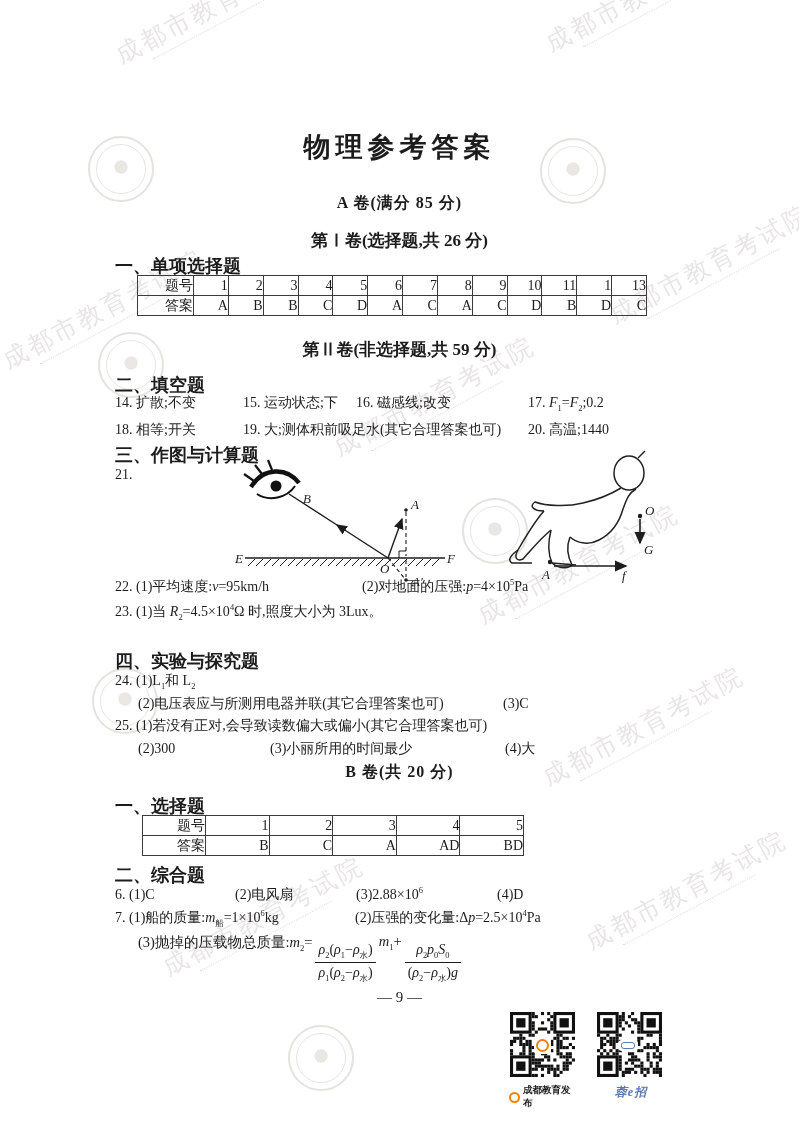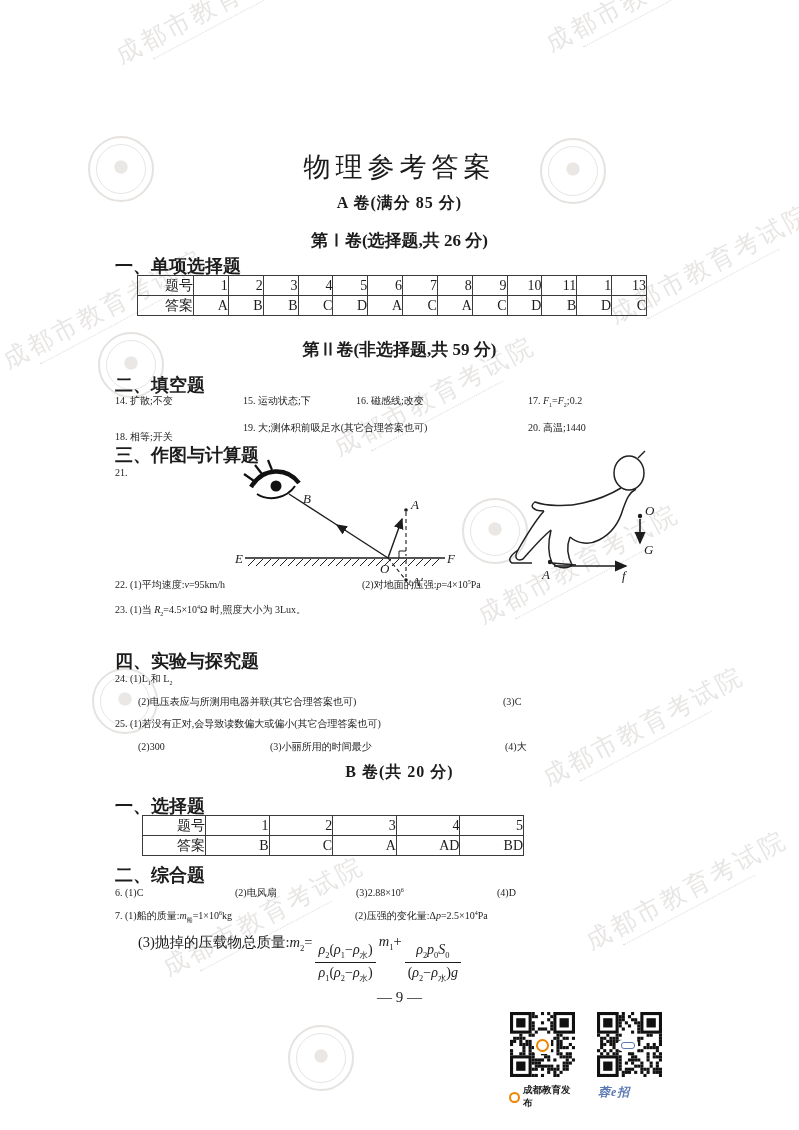--- a/index.html
+++ b/index.html
@@ -9,23 +9,23 @@
   .wm{position:absolute;transform:rotate(-28deg);transform-origin:left center;
       font-size:25px;letter-spacing:3px;color:rgba(150,140,132,0.22);white-space:nowrap;
       font-family:"Liberation Serif",serif;}
   .wm .sub{display:block;border-top:1px dotted rgba(150,140,132,0.30);margin-top:2px;width:150px;margin-left:30px;}
   .stamp{position:absolute;width:62px;height:62px;border:2px solid rgba(170,160,150,0.30);
          border-radius:50%;}
   .stamp::before{content:"";position:absolute;inset:6px;border:1.5px solid rgba(170,160,150,0.28);border-radius:50%;}
   .stamp::after{content:"";position:absolute;inset:21px;border-radius:50%;
         background:radial-gradient(circle at 50% 40%, rgba(170,160,150,0.25) 0 40%, transparent 45%);}
   
-  .line{position:absolute;white-space:nowrap;font-size:10px;line-height:1.3;}
+  .line{position:absolute;white-space:nowrap;font-size:14px;line-height:1.3;}
   .center{left:0;width:100%;text-align:center;}
-  .doc-title{top:150px;font-size:27px;font-weight:normal;letter-spacing:5px;}
+  .doc-title{top:130px;font-size:27px;font-weight:bold;letter-spacing:5px;}
   .h-a{top:193px;font-size:16px;font-weight:bold;letter-spacing:1px;}
   .h-p{font-size:17px;font-weight:bold;}
   .shead{font-family:"Liberation Sans",sans-serif;font-weight:bold;font-size:18px;}
   i{font-family:"Liberation Serif",serif;}
   sub{font-size:60%;}
   sup{font-size:60%;}
   
   table.anstable{position:absolute;border-collapse:collapse;table-layout:fixed;
       font-size:14px;text-align:right;}
   table.anstable th,table.anstable td{border:1px solid #3a3a3a;font-weight:normal;
@@ -46,21 +46,21 @@
   .qr{position:absolute;width:65px;height:65px;}
   .qr-logo1{position:absolute;left:534px;top:1037px;width:17px;height:17px;background:#fff;
       border-radius:3px;display:flex;align-items:center;justify-content:center;}
   .qr-logo1 .donut{width:9px;height:9px;border:2.5px solid #f08300;border-radius:50%;}
   .qr-logo2{position:absolute;left:618px;top:1040px;width:20px;height:11px;background:#fff;
       border-radius:4px;display:flex;align-items:center;justify-content:center;}
   .qr-logo2 .blob{width:12px;height:5px;border:1px solid #5b79b3;border-radius:3px;}
   .qr-cap1{position:absolute;left:509px;top:1084px;width:70px;display:flex;align-items:center;
       gap:3px;font-family:"Liberation Sans",sans-serif;font-size:9.5px;font-weight:bold;}
   .qr-cap1 .ring{width:7px;height:7px;border:2.2px solid #f08300;border-radius:50%;flex:none;}
-  .qr-cap2{position:absolute;left:598px;top:1084px;width:66px;text-align:left;
+  .qr-cap2{position:absolute;left:598px;top:1084px;width:66px;text-align:center;
       color:#5b79b3;font-style:italic;font-weight:bold;font-size:12px;
       font-family:"Liberation Serif",serif;letter-spacing:1px;}
 </style>
 </head>
 <body>
 
 <div class="page">
 
   <div class="wm" style="left:118px;top:40px"><span>成都市教育考试院</span><span class="sub"></span></div>
   <div class="wm" style="left:548px;top:28px"><span>成都市教育考试院</span><span class="sub"></span></div>
@@ -122,21 +122,21 @@
   </tbody>
     </table>
 
   <div class="line center h-p" style="top:339px">第Ⅱ卷(非选择题,共 59 分)</div>
   <div class="line shead" style="left:115px;top:374px">二、填空题</div>
 
   <div class="line" style="left:115px;top:394px">14. 扩散;不变</div>
   <div class="line" style="left:243px;top:394px">15. 运动状态;下</div>
   <div class="line" style="left:356px;top:394px">16. 磁感线;改变</div>
   <div class="line" style="left:528px;top:394px">17. <i>F</i><sub>1</sub>=<i>F</i><sub>2</sub>;0.2</div>
-  <div class="line" style="left:115px;top:430px">18. 相等;开关</div>
+  <div class="line" style="left:115px;top:421px">18. 相等;开关</div>
   <div class="line" style="left:243px;top:421px">19. 大;测体积前吸足水(其它合理答案也可)</div>
   <div class="line" style="left:528px;top:421px">20. 高温;1440</div>
 
   <div class="line shead" style="left:115px;top:444px">三、作图与计算题</div>
   <div class="line" style="left:115px;top:466px">21.</div>
 
   <svg class="fig" style="left:233px;top:453px" width="224" height="140" viewBox="0 0 224 140">
     <defs>
       <marker id="arr" markerWidth="9" markerHeight="8" refX="7" refY="3.5" orient="auto">
         <path d="M0,0 L8,3.5 L0,7 Z" fill="#1c1c1c"></path>

